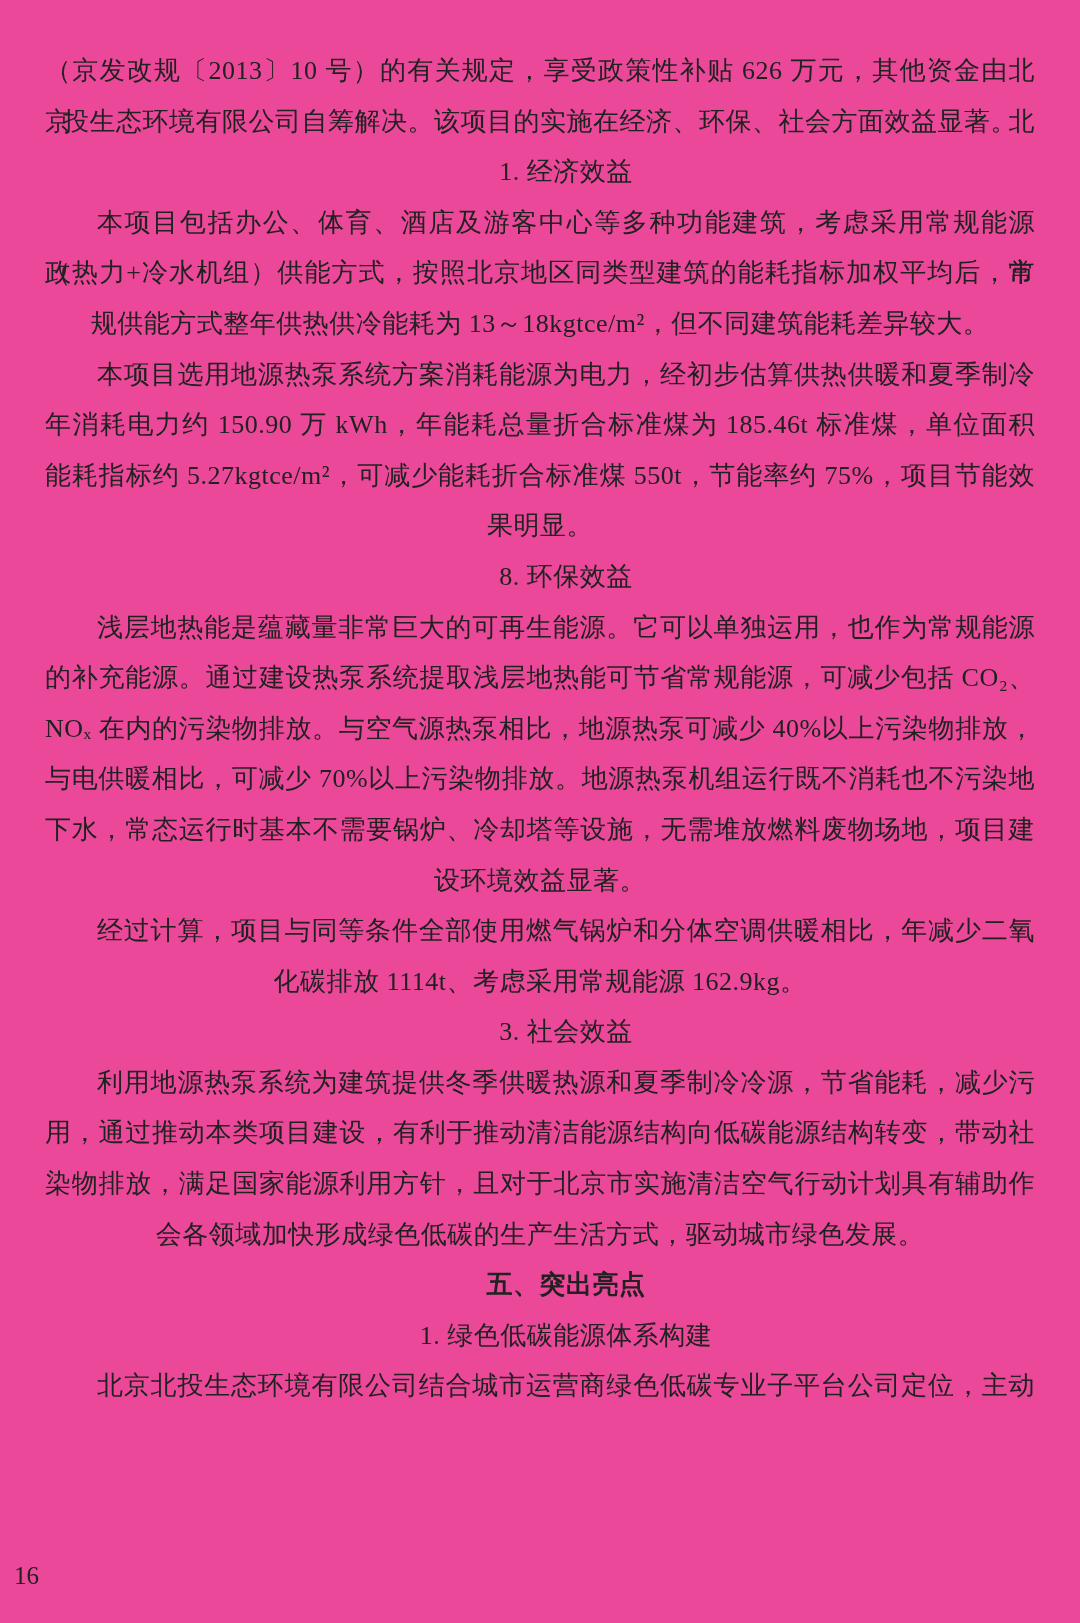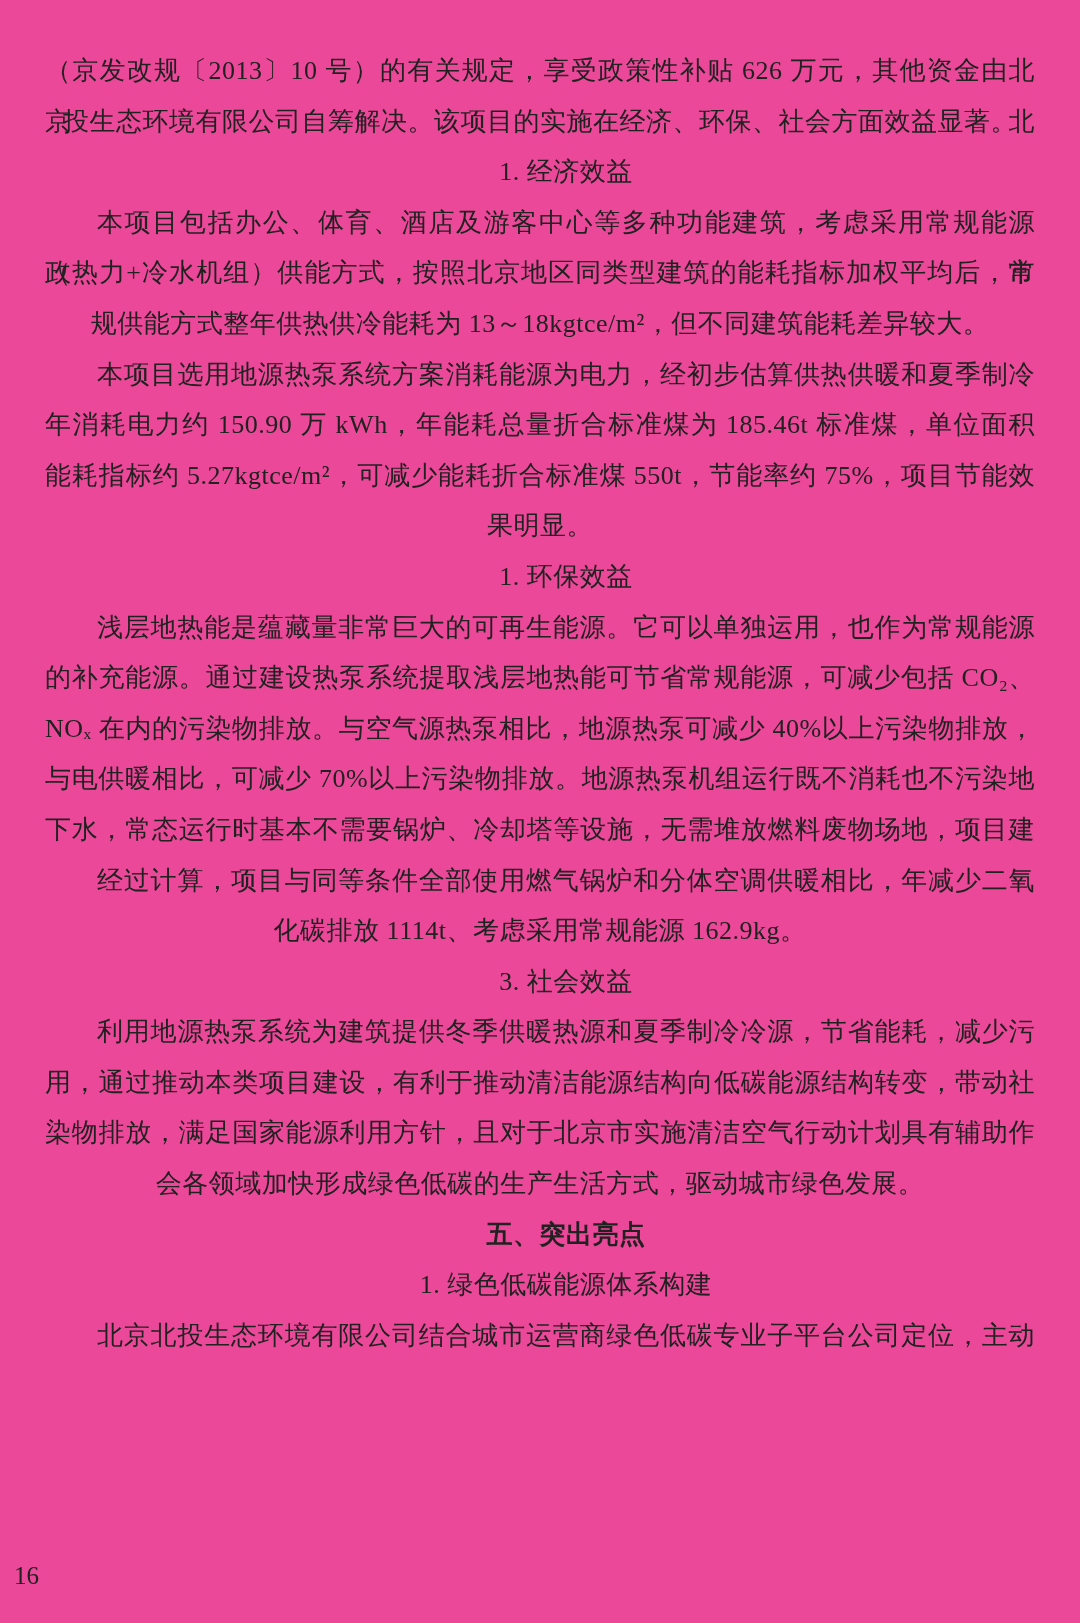--- a/index.html
+++ b/index.html
@@ -61,26 +61,27 @@
   <div class="line justify">（京发改规〔2013〕10 号）的有关规定，享受政策性补贴 626 万元，其他资金由北京北</div>
       <div class="line">投生态环境有限公司自筹解决。该项目的实施在经济、环保、社会方面效益显著。</div>
       <div class="line indent">1. 经济效益</div>
       <div class="line indent justify">本项目包括办公、体育、酒店及游客中心等多种功能建筑，考虑采用常规能源（市</div>
       <div class="line justify">政热力+冷水机组）供能方式，按照北京地区同类型建筑的能耗指标加权平均后，常</div>
       <div class="line">规供能方式整年供热供冷能耗为 13～18kgtce/m²，但不同建筑能耗差异较大。</div>
       <div class="line indent justify">本项目选用地源热泵系统方案消耗能源为电力，经初步估算供热供暖和夏季制冷</div>
       <div class="line justify">年消耗电力约 150.90 万 kWh，年能耗总量折合标准煤为 185.46t 标准煤，单位面积</div>
       <div class="line justify">能耗指标约 5.27kgtce/m²，可减少能耗折合标准煤 550t，节能率约 75%，项目节能效</div>
       <div class="line">果明显。</div>
-      <div class="line indent">1. 环保效益</div>
+      <div class="line indent">8. 环保效益</div>
       <div class="line indent justify">浅层地热能是蕴藏量非常巨大的可再生能源。它可以单独运用，也作为常规能源</div>
       <div class="line justify">的补充能源。通过建设热泵系统提取浅层地热能可节省常规能源，可减少包括 CO₂、</div>
       <div class="line justify">NOₓ 在内的污染物排放。与空气源热泵相比，地源热泵可减少 40%以上污染物排放，</div>
       <div class="line justify">与电供暖相比，可减少 70%以上污染物排放。地源热泵机组运行既不消耗也不污染地</div>
       <div class="line justify">下水，常态运行时基本不需要锅炉、冷却塔等设施，无需堆放燃料废物场地，项目建</div>
+      <div class="line">设环境效益显著。</div>
       <div class="line indent justify">经过计算，项目与同等条件全部使用燃气锅炉和分体空调供暖相比，年减少二氧</div>
       <div class="line">化碳排放 1114t、考虑采用常规能源 162.9kg。</div>
       <div class="line indent">3. 社会效益</div>
       <div class="line indent justify">利用地源热泵系统为建筑提供冬季供暖热源和夏季制冷冷源，节省能耗，减少污</div>
       <div class="line justify">用，通过推动本类项目建设，有利于推动清洁能源结构向低碳能源结构转变，带动社</div>
       <div class="line justify">染物排放，满足国家能源利用方针，且对于北京市实施清洁空气行动计划具有辅助作</div>
       <div class="line">会各领域加快形成绿色低碳的生产生活方式，驱动城市绿色发展。</div>
       <div class="line indent bold">五、突出亮点</div>
       <div class="line indent">1. 绿色低碳能源体系构建</div>
       <div class="line indent justify">北京北投生态环境有限公司结合城市运营商绿色低碳专业子平台公司定位，主动</div>

